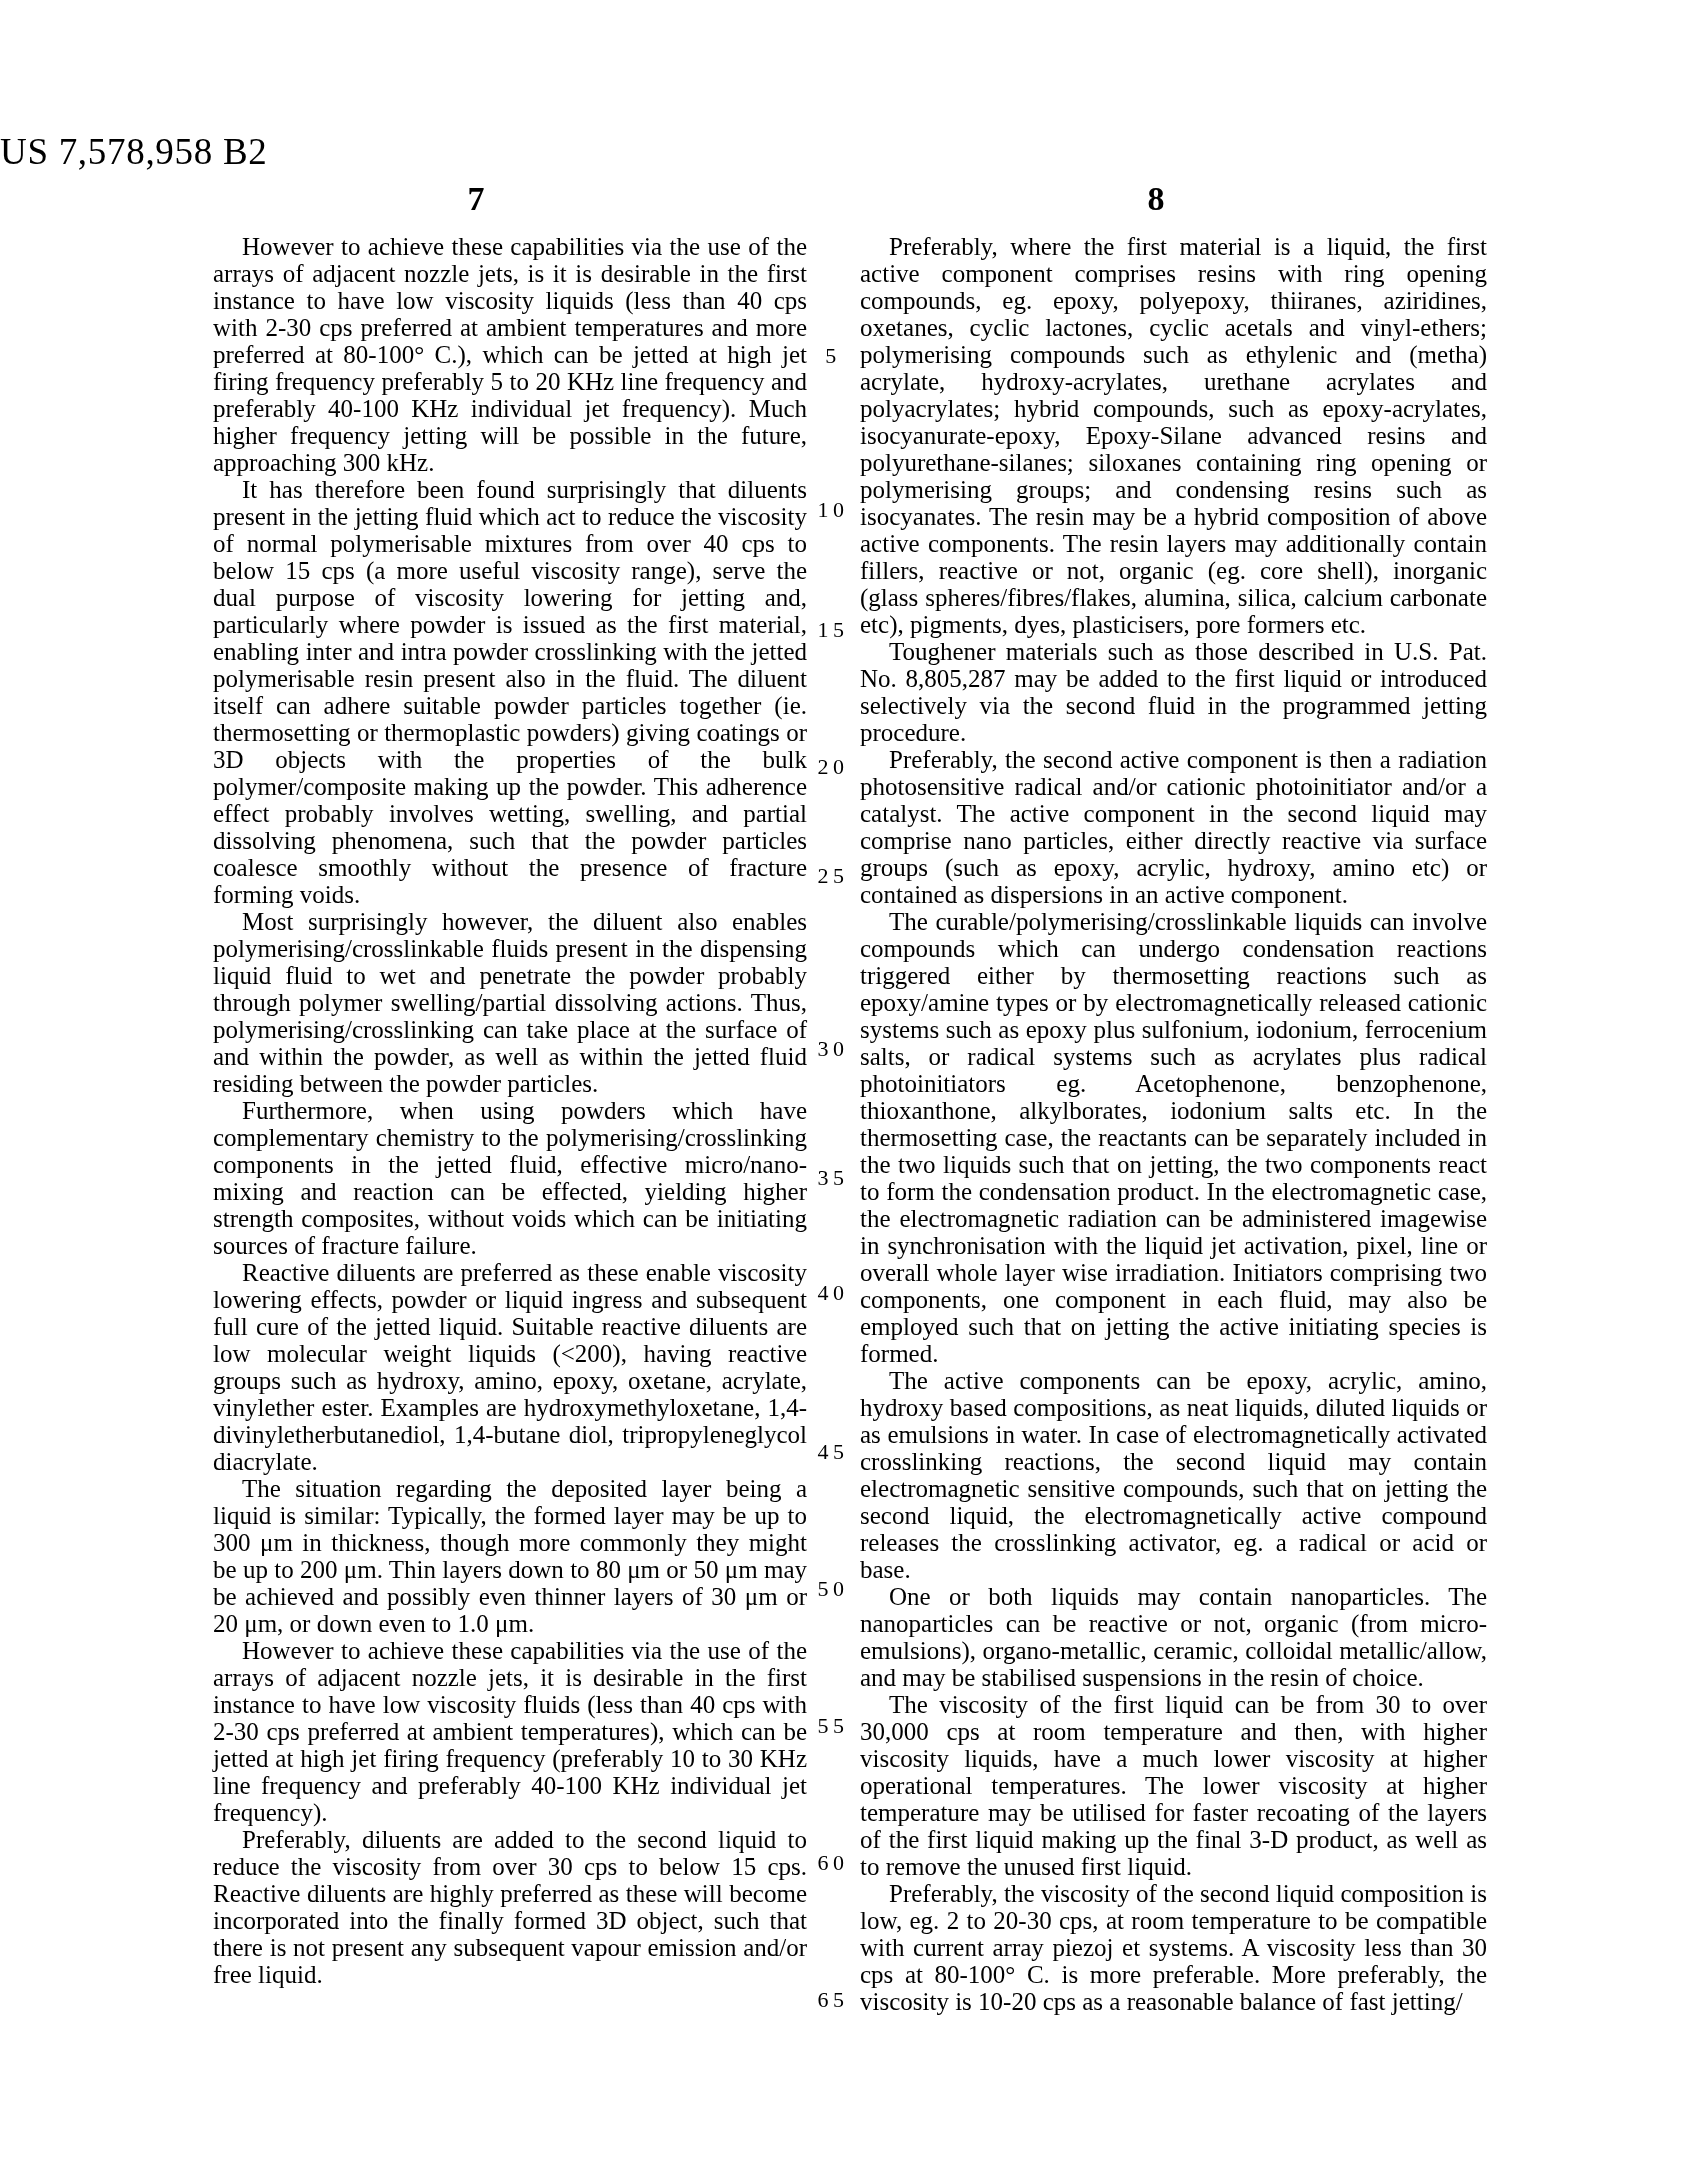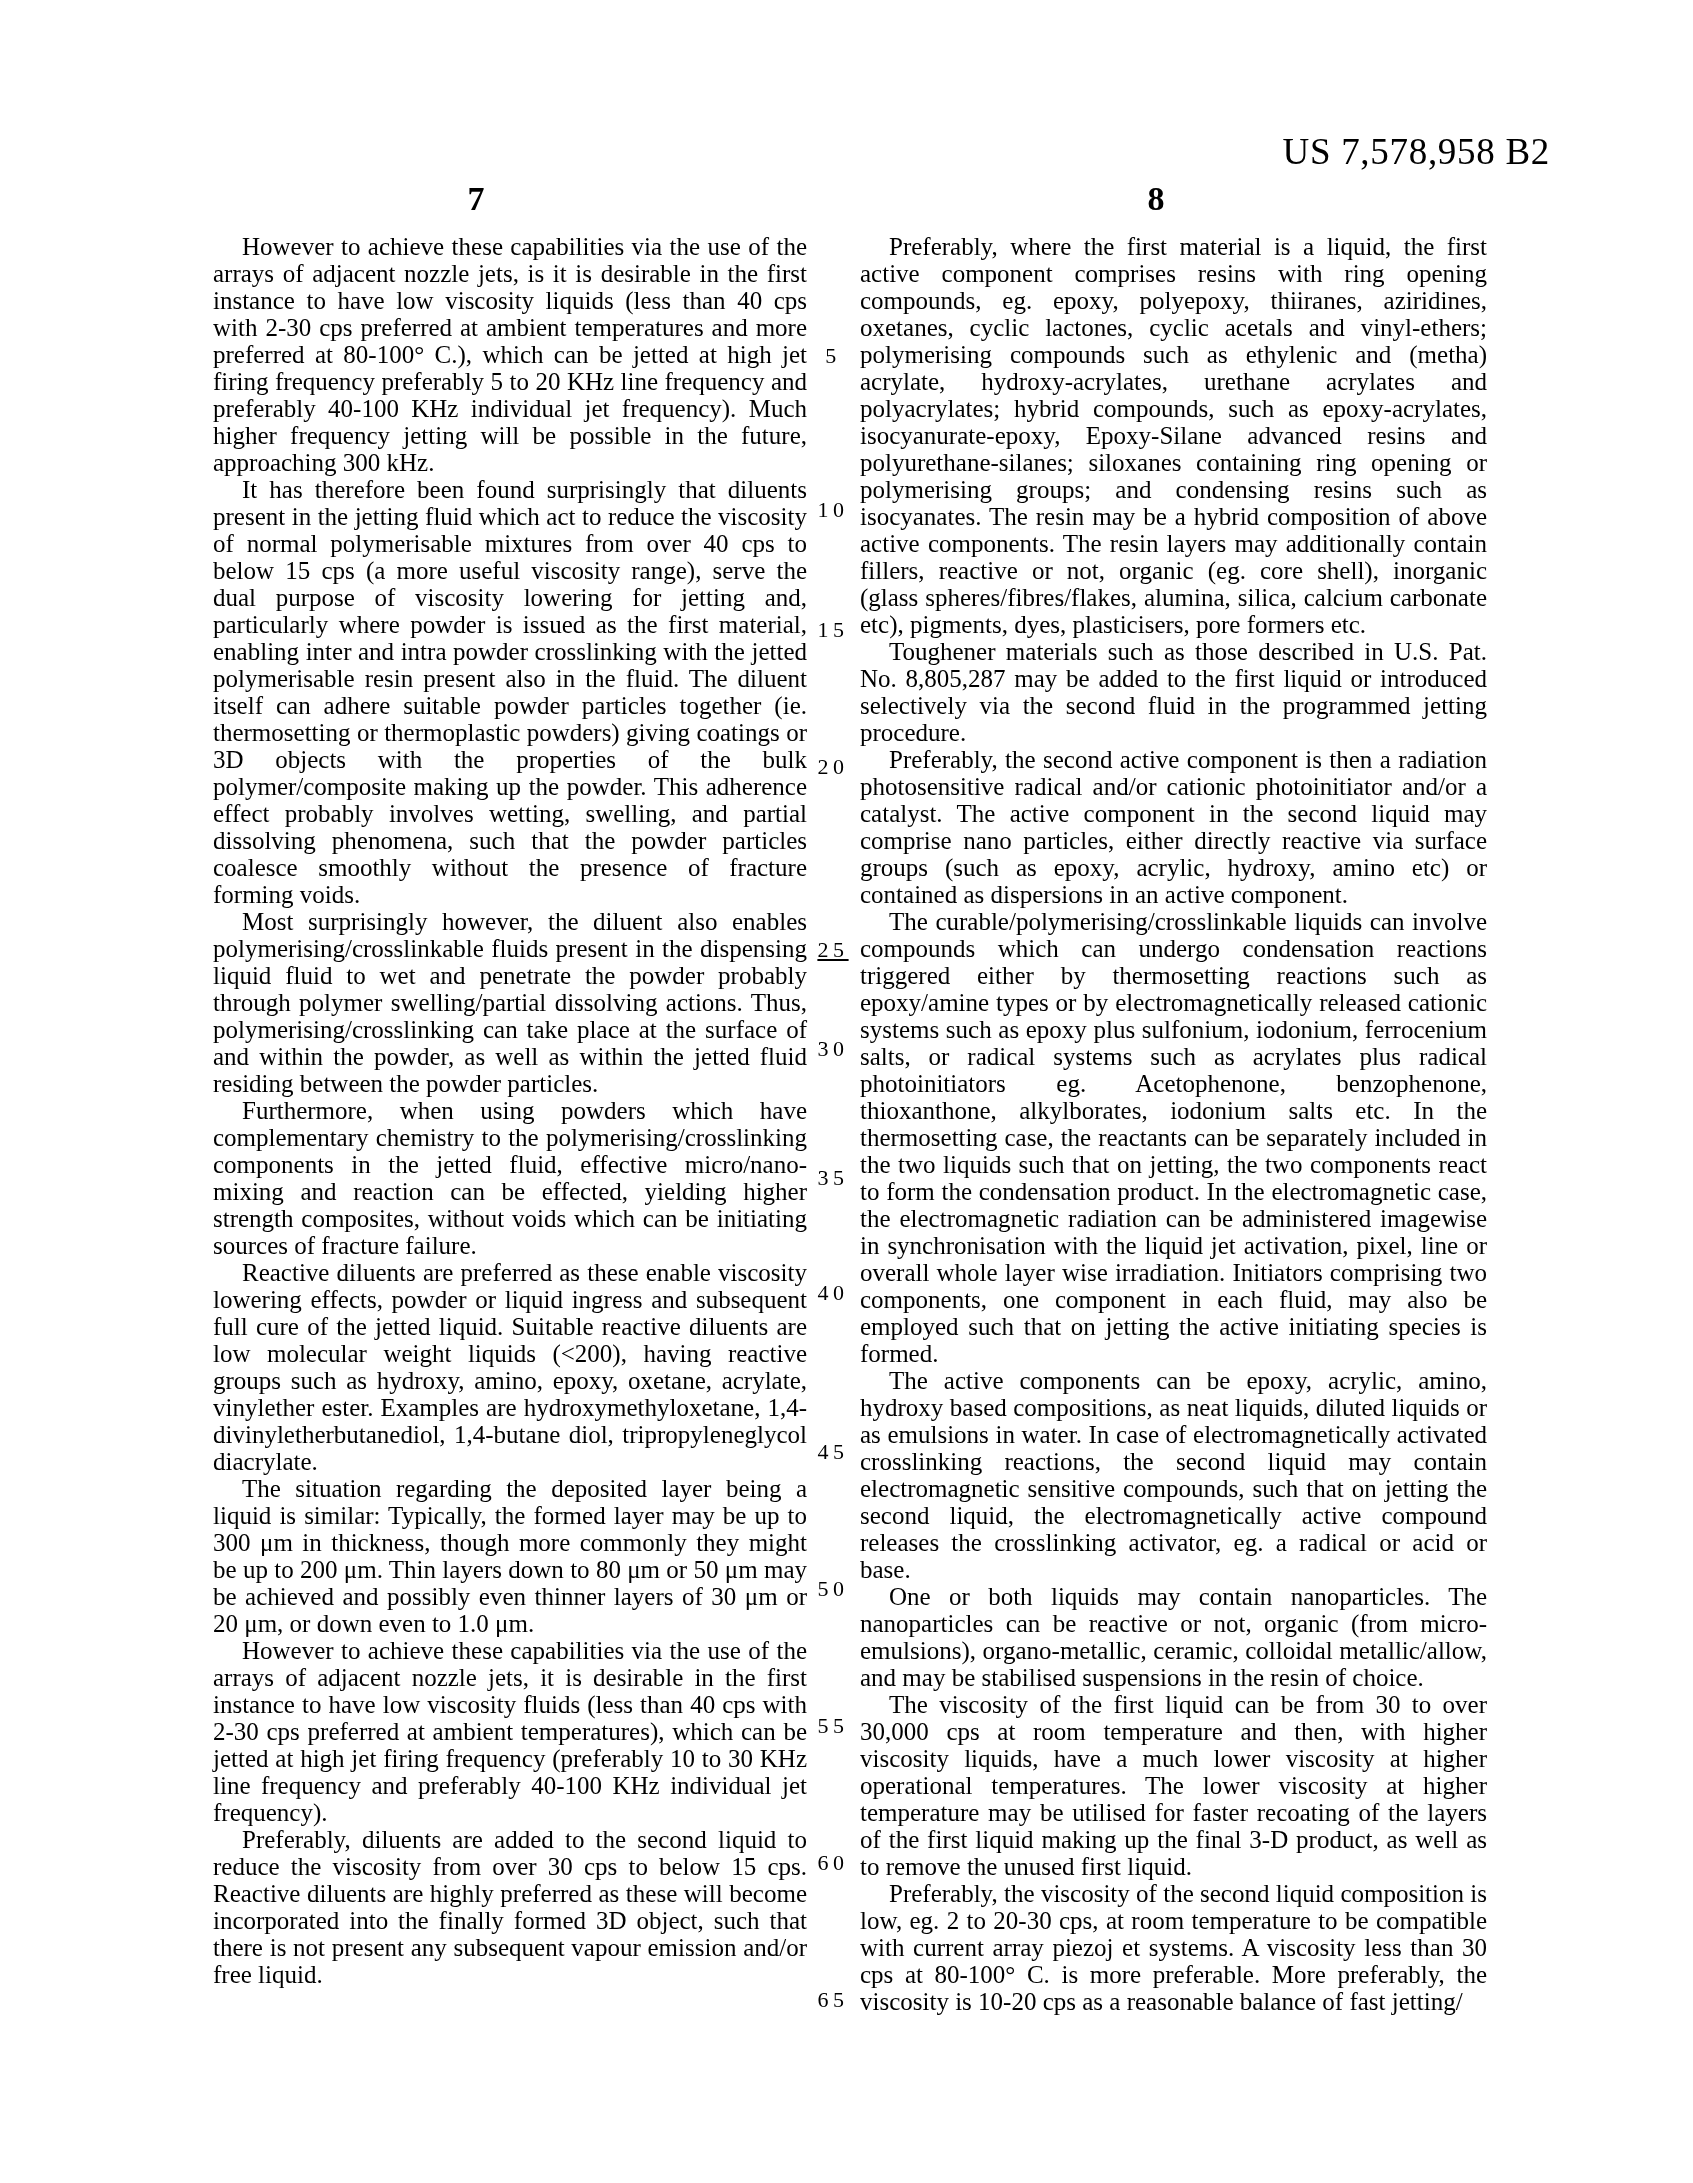--- a/index.html
+++ b/index.html
@@ -12,23 +12,23 @@
     width: 1694px;
     height: 2183px;
     background: #ffffff;
     color: #000000;
     font-family: "Liberation Serif", "DejaVu Serif", serif;
     overflow: hidden;
   }
   .header {
     position: absolute;
     top: 130px;
-    left: 8px;
+    left: 0;
     width: 1542px;
-    text-align: right;
+    text-align: left;
     font-size: 37px;
     letter-spacing: 0.7px;
     white-space: nowrap;
   }
   .colnum {
     position: absolute;
     top: 180px;
     width: 132px;
     text-align: center;
     font-size: 34px;
@@ -76,21 +76,21 @@
   <div class="header">
     <span>US 7,578,958 B2</span>
   </div>
   <div class="colnum colnum-left">7</div>
   <div class="colnum colnum-right">8</div>
   <div class="gutter" id="gutter">
       <span style="top: 342px;">5</span>
       <span style="top: 496px;">10</span>
       <span style="top: 616px;">15</span>
       <span style="top: 753px;">20</span>
-      <span style="top: 936px; text-decoration: underline;">25</span>
+      <span style="top: 862px;">25</span>
       <span style="top: 1027px; margin-top: 8px;">30</span>
       <span style="top: 1164px;">35</span>
       <span style="top: 1273px; margin-top: 6px;">40</span>
       <span style="top: 1438px;">45</span>
       <span style="top: 1575px;">50</span>
       <span style="top: 1712px;">55</span>
       <span style="top: 1849px;">60</span>
       <span style="top: 1986px;">65</span>
     </div>
   <div class="col col-left" id="colL">

